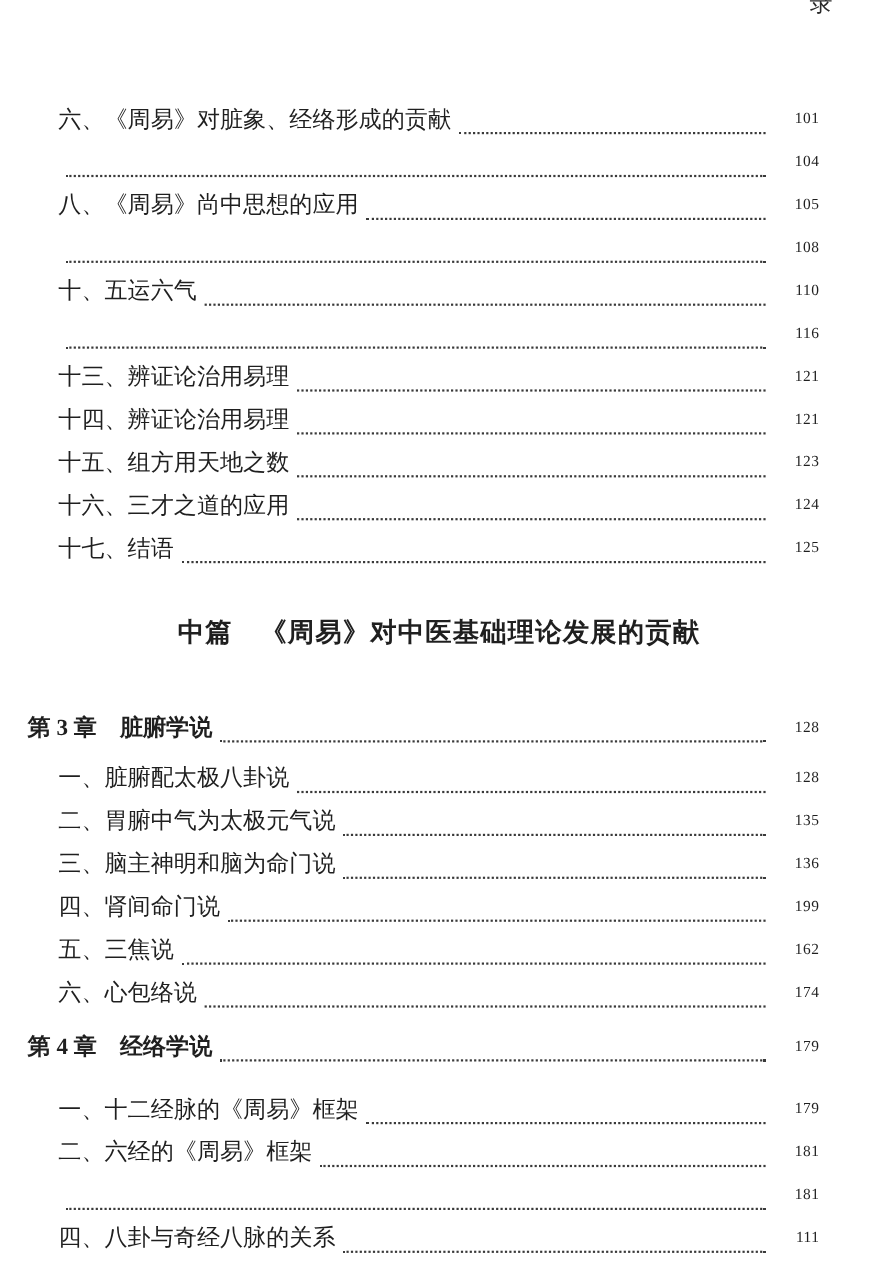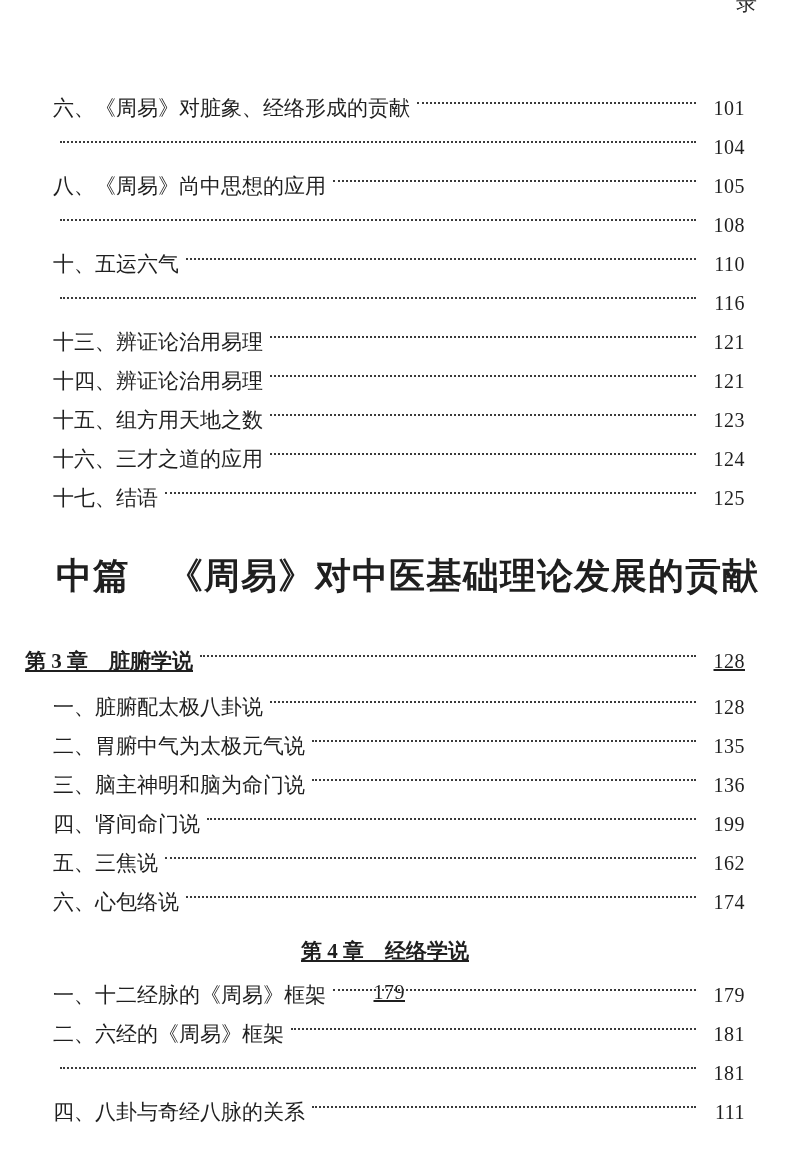--- a/index.html
+++ b/index.html
@@ -7,44 +7,44 @@
     width:800px;height:1170px;overflow:hidden;position:relative;
     background:#ffffff;color:#1f1f1f;
     font-family:"Liberation Serif","DejaVu Serif",serif;
   }
   .running-header{
     position:absolute;top:-11px;left:736px;
     font-size:21px;color:#2a2a2a;
   }
   .content{padding:89px 55px 0 25px;}
   .row{
-    display:flex;align-items:center;
+    display:flex;align-items:flex-end;
     height:39px;line-height:39px;font-size:21px;
     white-space:nowrap;
   }
   .row.sub{padding-left:28px;}
-  .row.chapter{font-weight:bold;text-decoration:underline;}
+  .row.chapter{font-weight:bold;}
   .row.chapter .pagenum{font-weight:normal;}
   .leader{
     flex:1;height:0;
     border-bottom:2px dotted #3a3a3a;
     margin:0 9px 0 7px;
     transform:translateY(-6px);
   }
   .pagenum{
     min-width:40px;text-align:right;
-    font-size:20px;letter-spacing:0.5px;
+    font-size:14px;letter-spacing:0.5px;
   }
   .part-heading{
-    font-size:36px;font-weight:bold;text-align:right;
+    font-size:24px;font-weight:bold;text-align:center;
     line-height:40px;margin:38px 0 0 0;
     letter-spacing:1px;transform:translateX(14px);
   }
   .chapter-block-3 .chapter{margin-top:46px;margin-bottom:7px;}
-  .chapter-block-4 .chapter{margin-top:10px;margin-bottom:5px;flex-direction:column;}
+  .chapter-block-4 .chapter{margin-top:10px;margin-bottom:18px;}
 </style>
 </head>
 <body>
 
 <div class="running-header">录</div>
 
 <div class="content">
 
   <div class="row sub">
     <span class="title">六、《周易》对脏象、经络形成的贡献</span>

